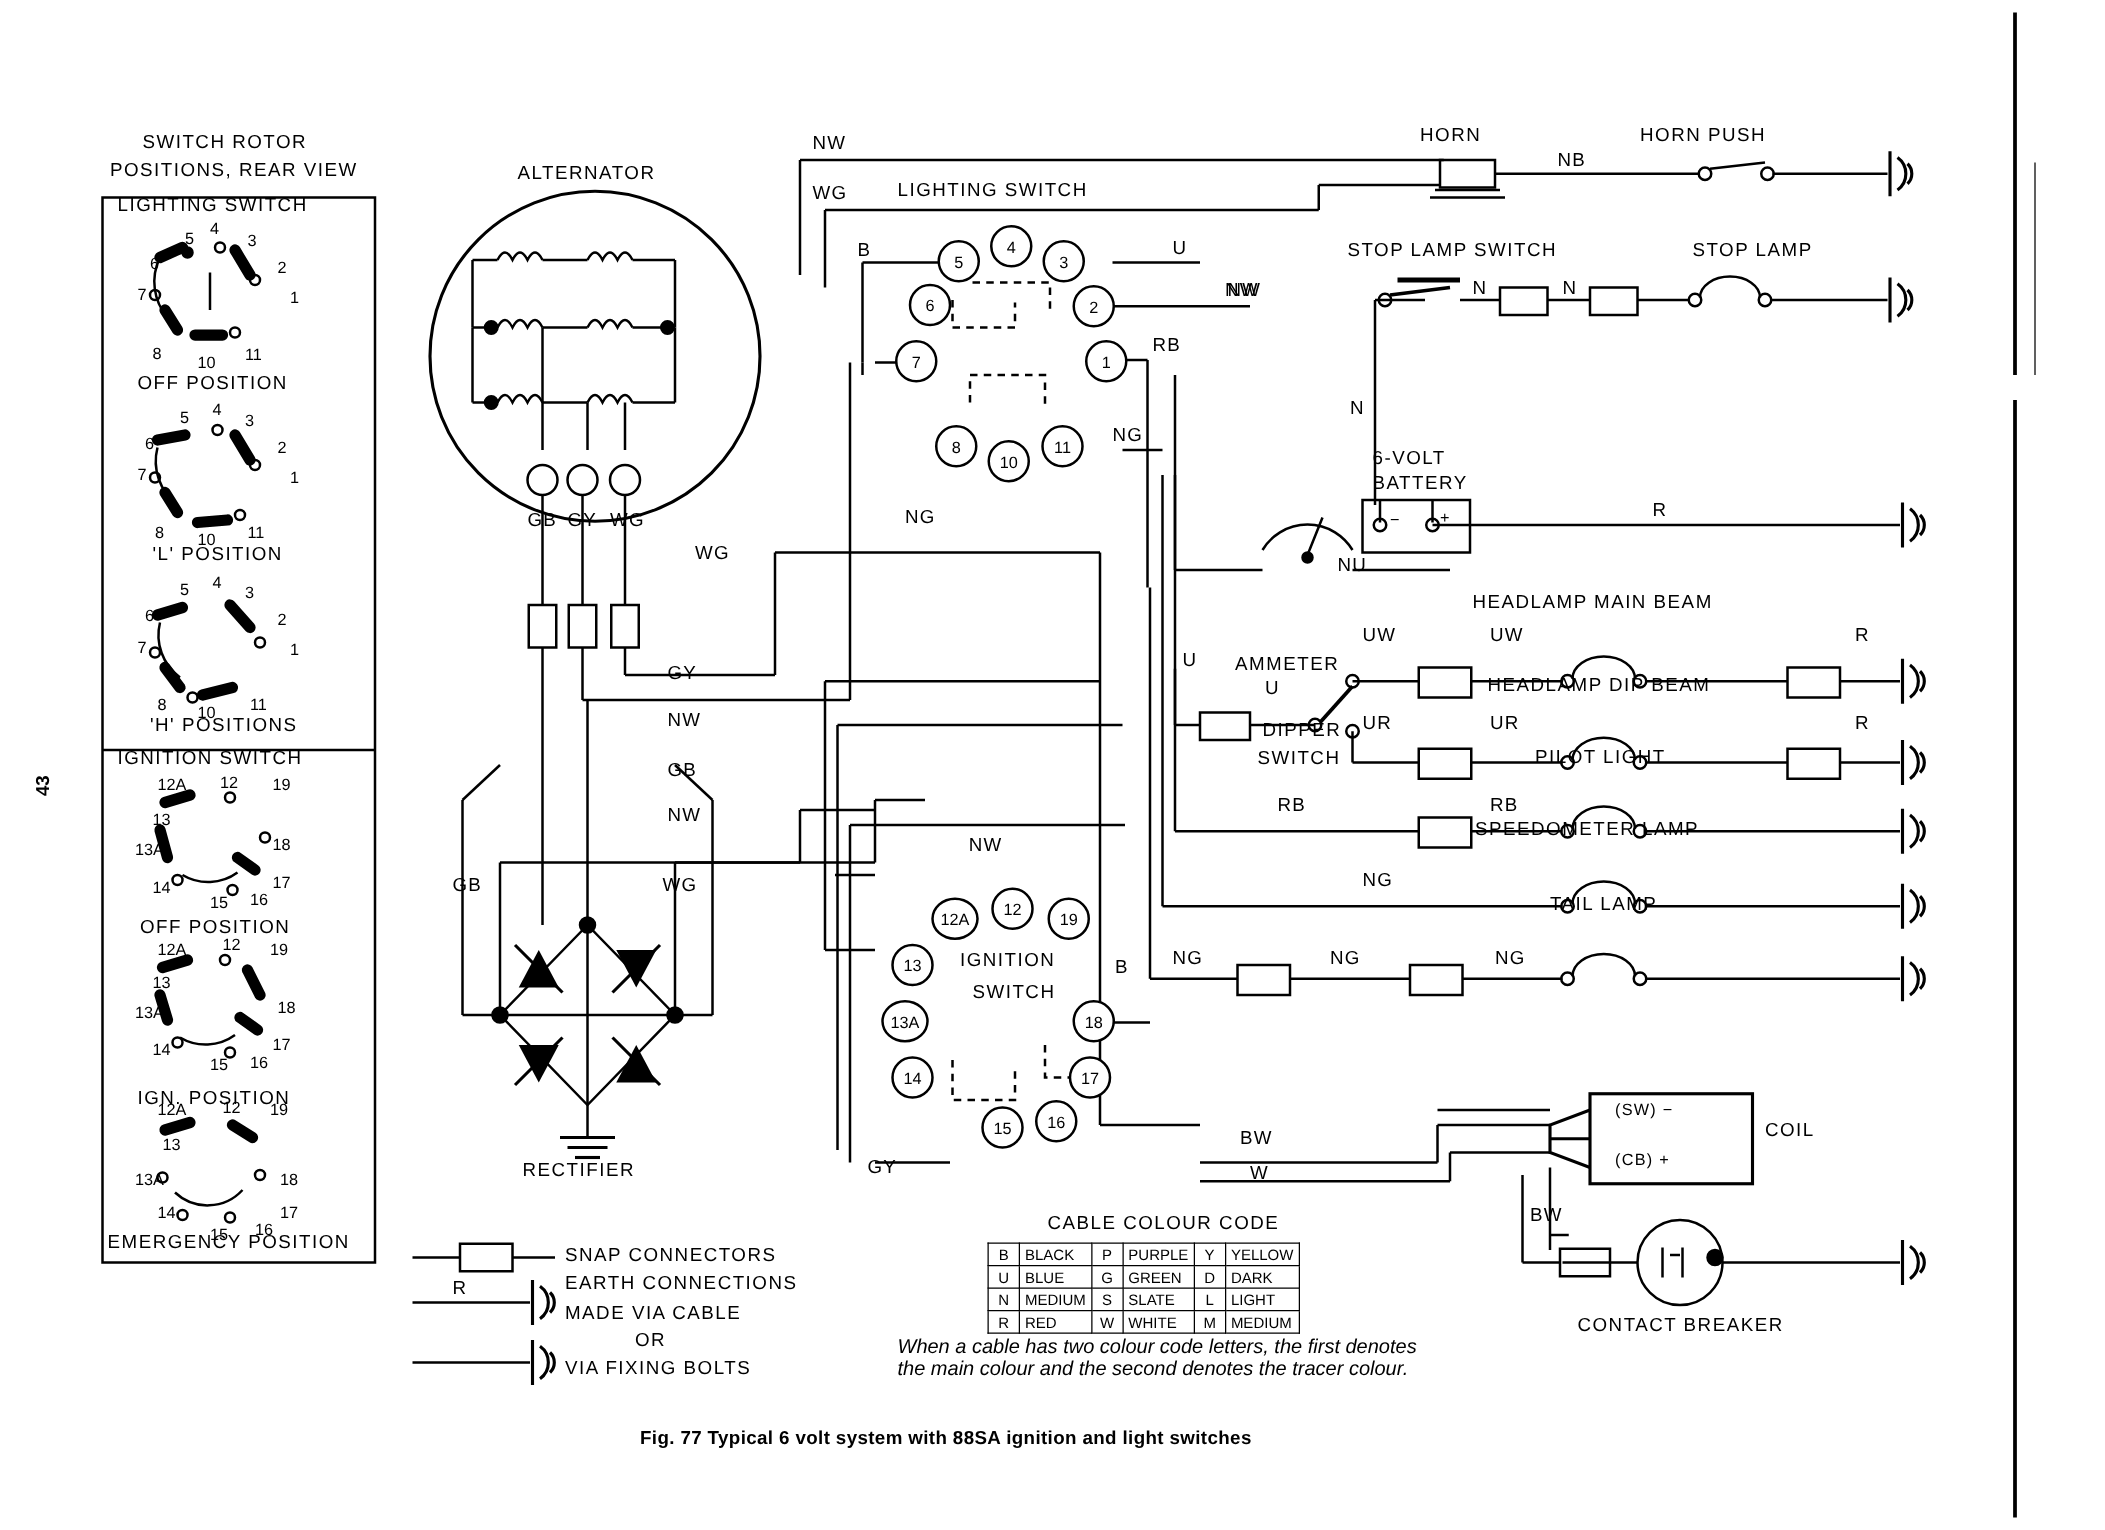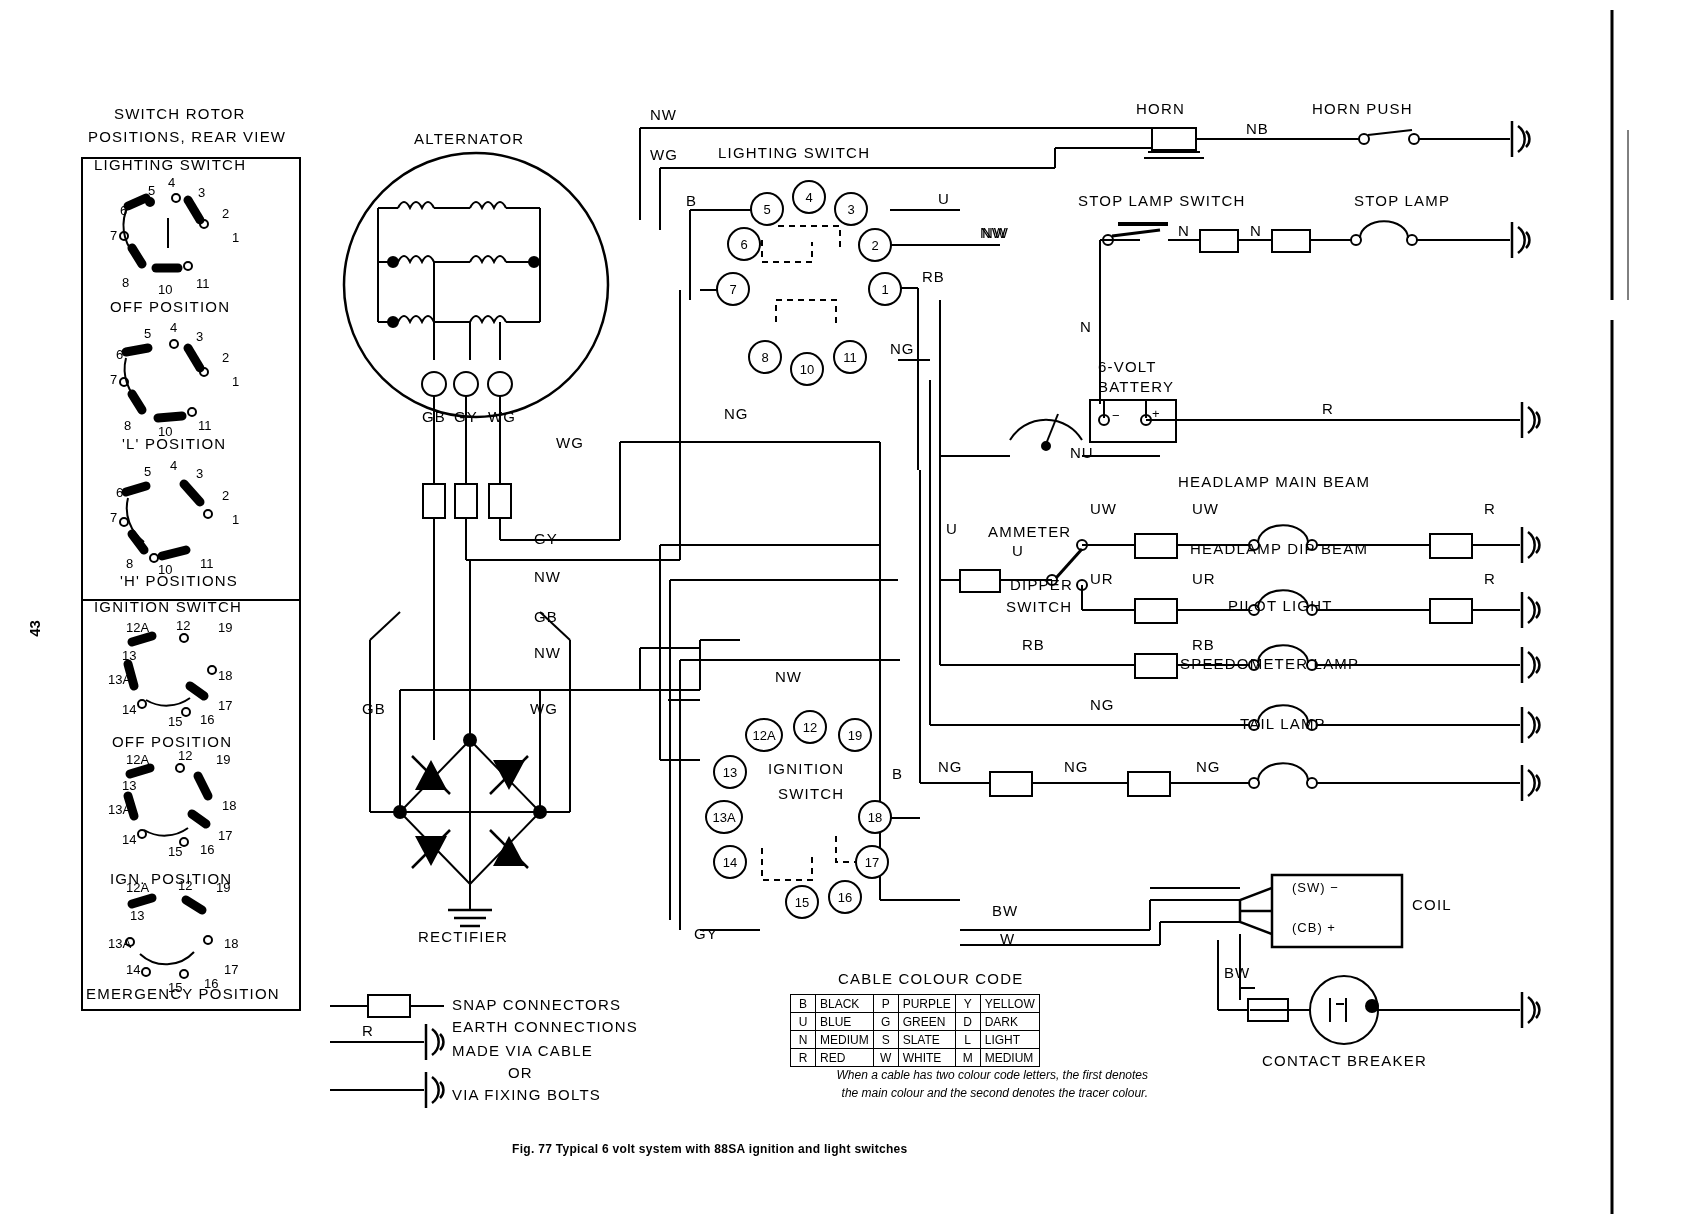--- a/index.html
+++ b/index.html
@@ -2,29 +2,29 @@
 <html><head>
 <meta charset="utf-8">
 <style>
   html,body{margin:0;padding:0;background:#fff;}
   body{width:1684px;height:1224px;position:relative;font-family:"Liberation Sans",sans-serif;color:#000;overflow:hidden;}
   .page{position:absolute;left:0;top:0;width:1684px;height:1224px;}
   svg{position:absolute;left:0;top:0;}
   .lbl{position:absolute;font-size:15px;letter-spacing:1px;white-space:nowrap;}
   .lbl.sm{font-size:13px;}
   .ttl{position:absolute;font-size:15px;letter-spacing:1.2px;white-space:nowrap;}
-  .cap{position:absolute;font-size:12px;font-weight:bold;letter-spacing:.3px;white-space:nowrap;}
+  .cap{position:absolute;font-size:15px;font-weight:bold;letter-spacing:.3px;white-space:nowrap;}
   .pin{position:absolute;width:30px;height:30px;border:2px solid #000;border-radius:50%;
        font-size:13px;display:flex;align-items:center;justify-content:center;background:#fff;}
   .pin.w{width:34px;}
   .rot{position:absolute;font-size:13px;white-space:nowrap;}
   table.ccc{position:absolute;border-collapse:collapse;font-size:12px;}
   table.ccc td{border:1px solid #000;padding:1px 4px;height:15px;}
   table.ccc td.k{text-align:center;width:16px;}
-  .note{position:absolute;font-size:12px;font-style:italic;text-align:right;width:430px;line-height:1.25;}
+  .note{position:absolute;font-size:16px;font-style:italic;text-align:left;width:430px;line-height:1.25;}
   .pgnum{position:absolute;font-size:15px;font-weight:bold;transform:rotate(-90deg);}
 </style>
 </head>
 <body>
 
 <div class="page">
 
   <svg width="1684" height="1224">
     <g stroke="#000" fill="none" stroke-width="2">
 

